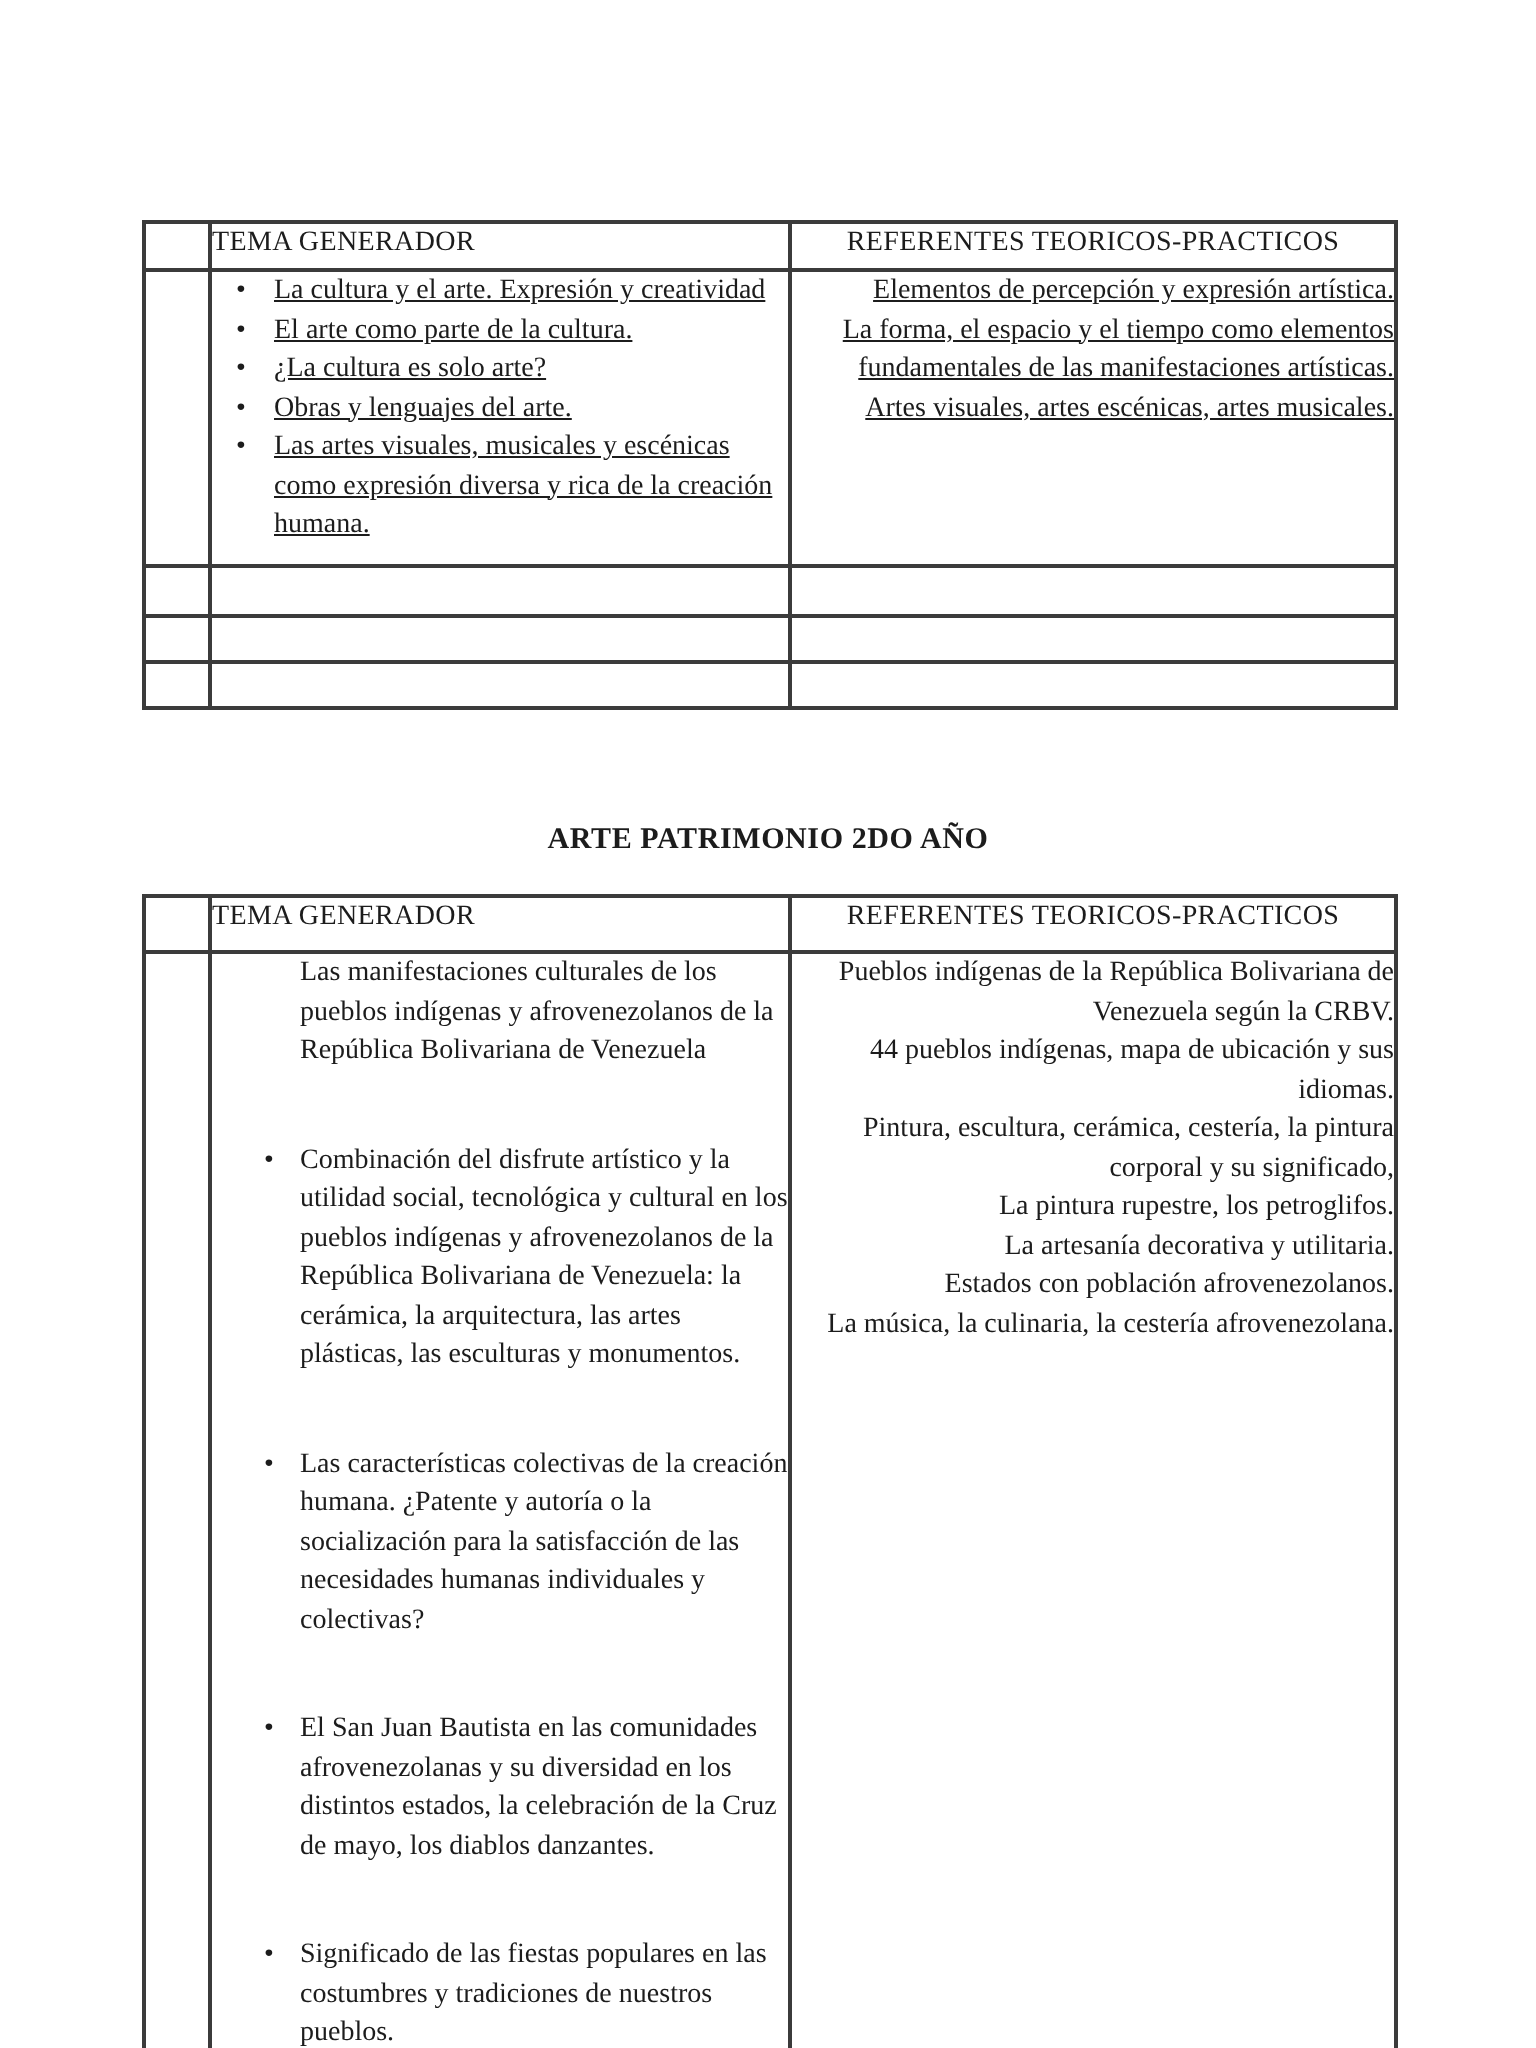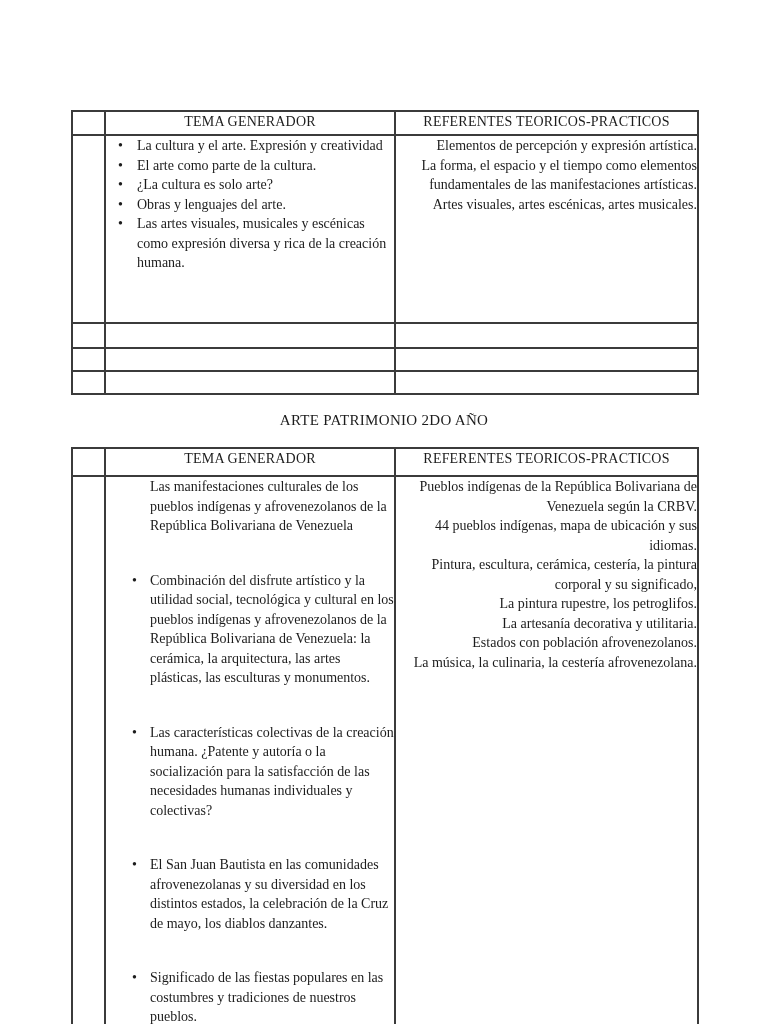--- a/index.html
+++ b/index.html
@@ -34,25 +34,25 @@
     padding: 0;
     overflow: hidden;
   }
   #table1 { left: 71px; top: 110px; width: 626px; }
   #table2 { left: 71px; top: 447px; width: 626px; }
 
   td.header-cell {
     vertical-align: middle;
     letter-spacing: 0.2px;
   }
-  td.header-tema { text-align: center; }
+  td.header-tema { text-align: left; }
   td.header-ref  { text-align: center; padding-left: 5px; }
 
   #table1 tr.header-row td { height: 24px; }
-  #table1 tr.content-row td { height: 188px; }
+  #table1 tr.content-row td { height: 148px; text-decoration: underline; }
   #table1 tr.empty-row-a td { height: 25px; }
   #table1 tr.empty-row-b td { height: 23px; }
   #table1 tr.empty-row-c td { height: 23px; }
 
   #table2 tr.header-row td { height: 28px; }
   #table2 tr.content-row td { height: 433px; }
 
   td.cell-tema { padding: 6px 2px 0 5px; }
   td.cell-ref  { padding: 6px 4px 0 5px; }
 
@@ -74,21 +74,21 @@
     position: absolute; left: 26px; top: 0;
   }
   .ref-par { margin: 0; text-align: right; }
   .intro-par { margin: 0; padding-left: 44px; }
 
   .section-title {
     position: absolute;
     left: 71px; top: 409px; width: 626px;
     text-align: center;
     font-size: 15px;
-    font-weight: normal;
+    font-weight: bold;
     line-height: 22px;
     letter-spacing: 0.3px;
   }
 </style>
 </head>
 <body>
 
 <div class="page">
 
   <table id="table1" class="doc-table">

